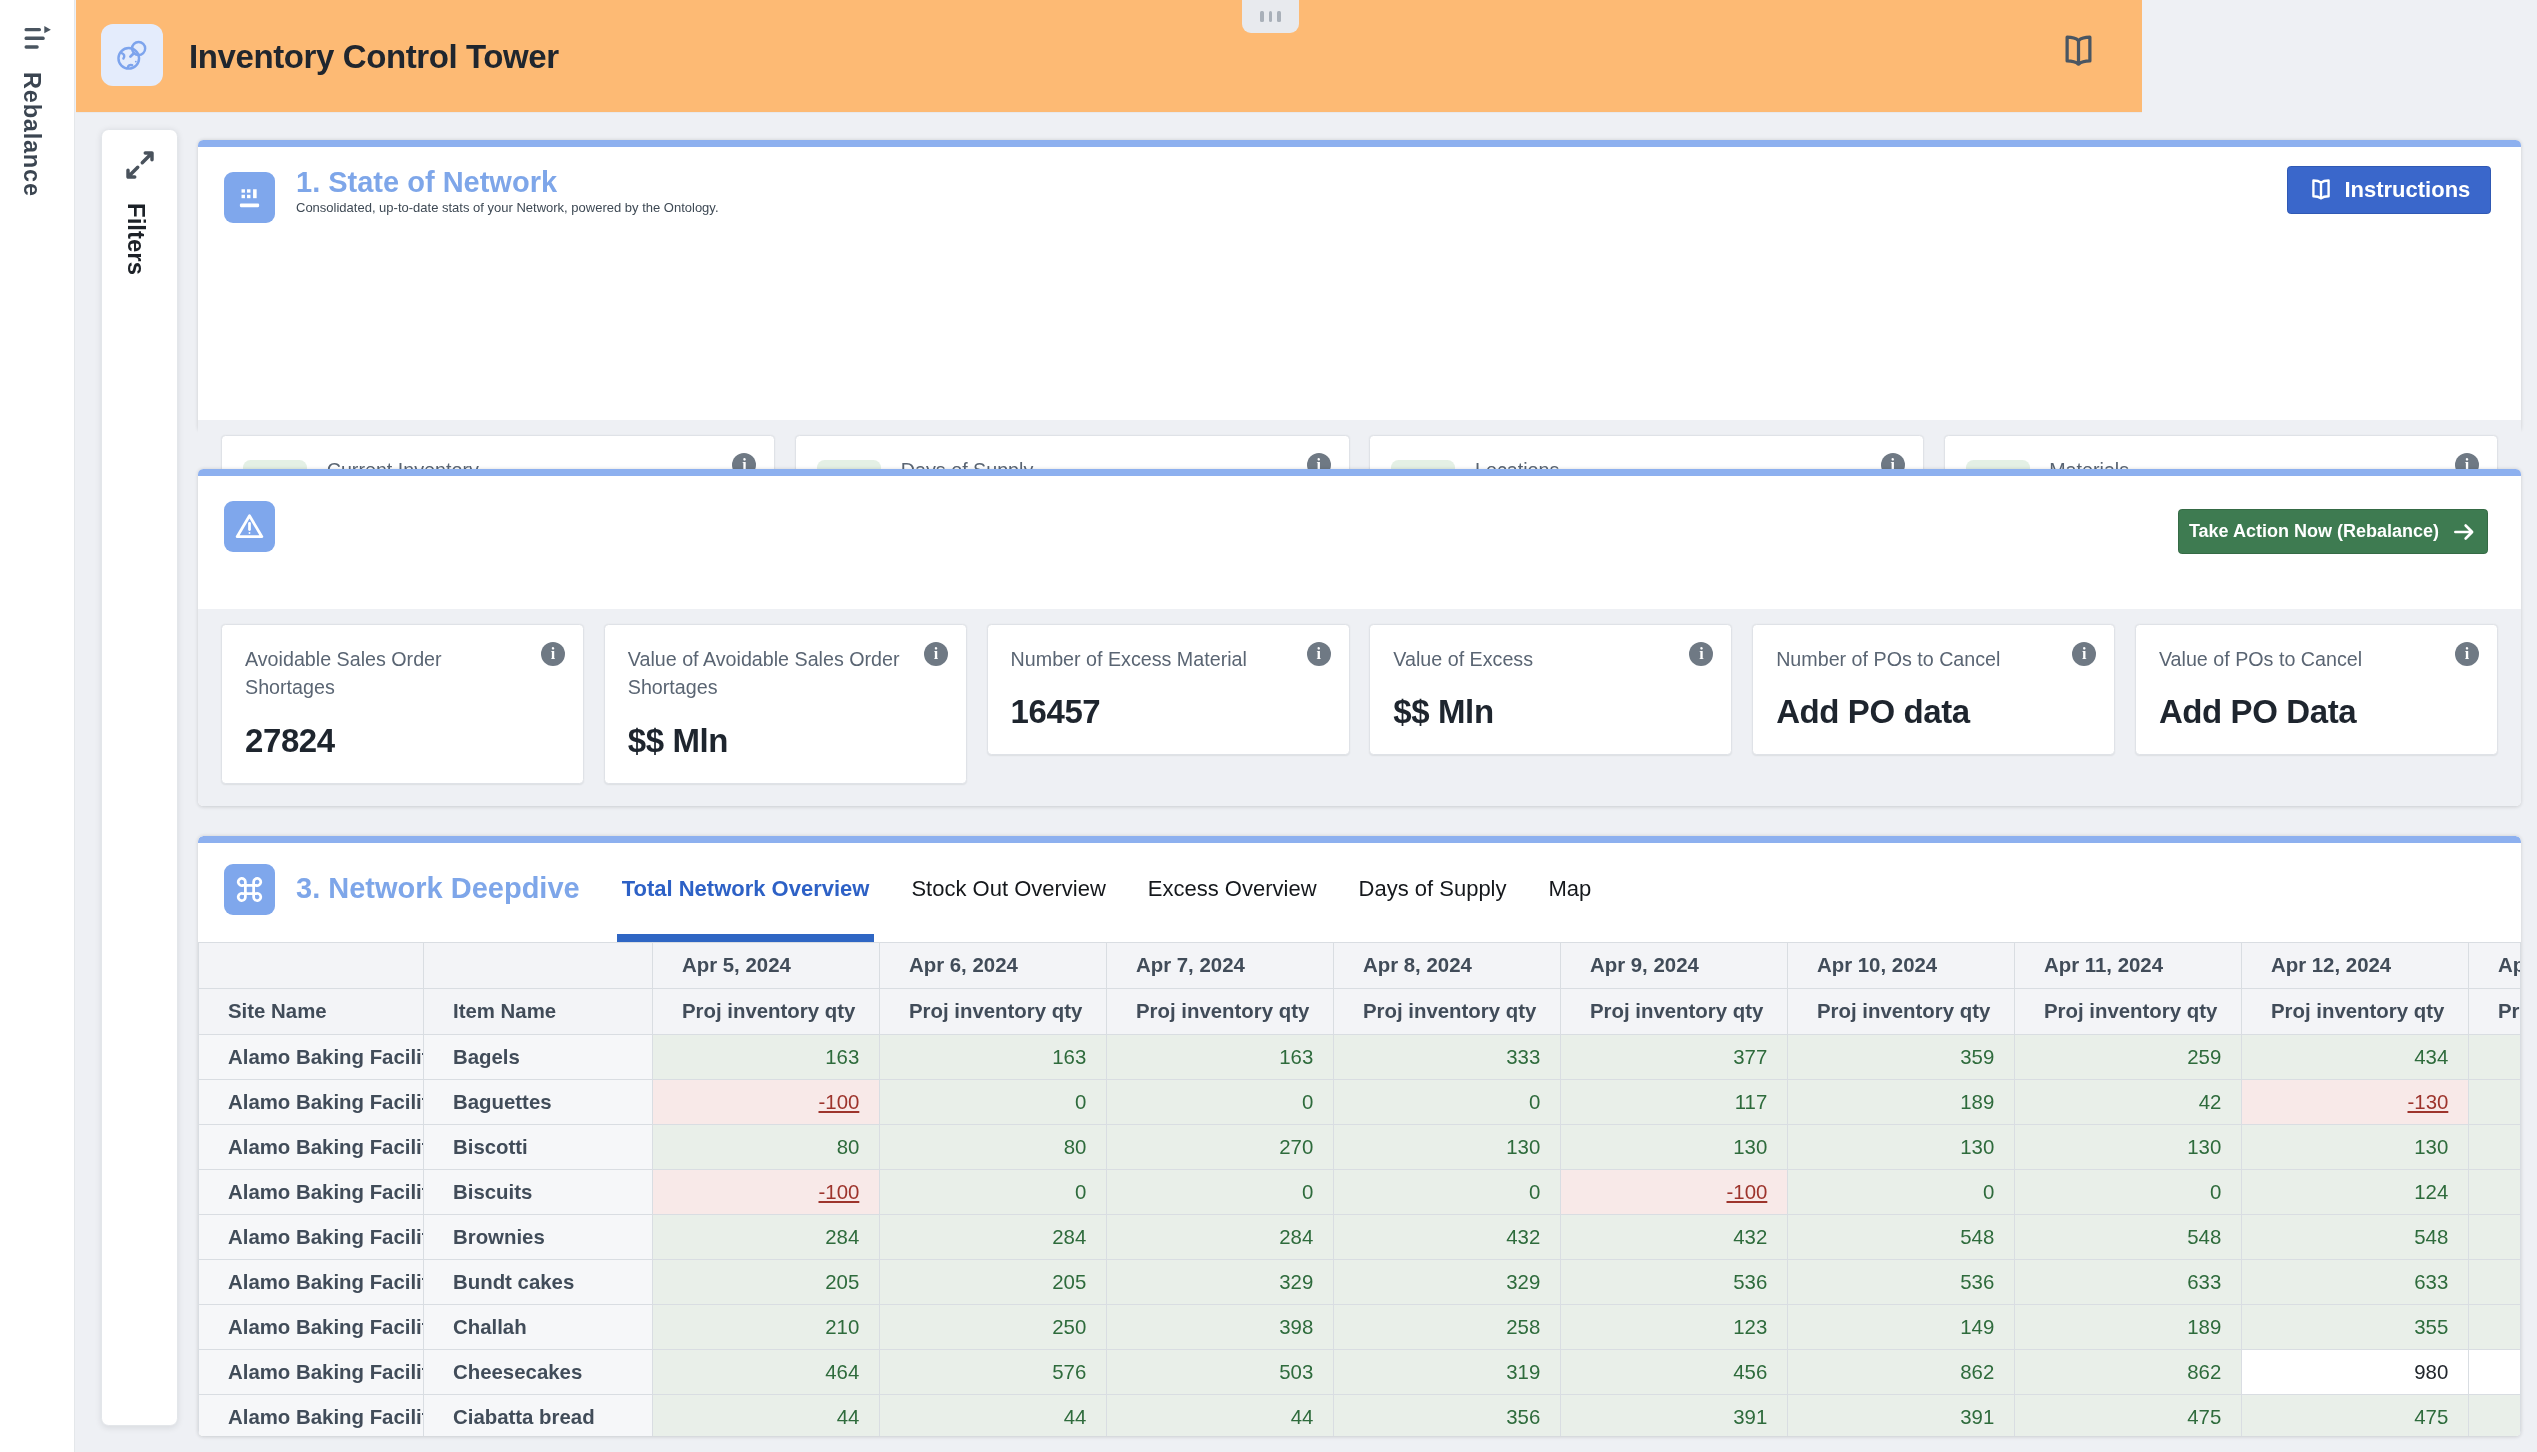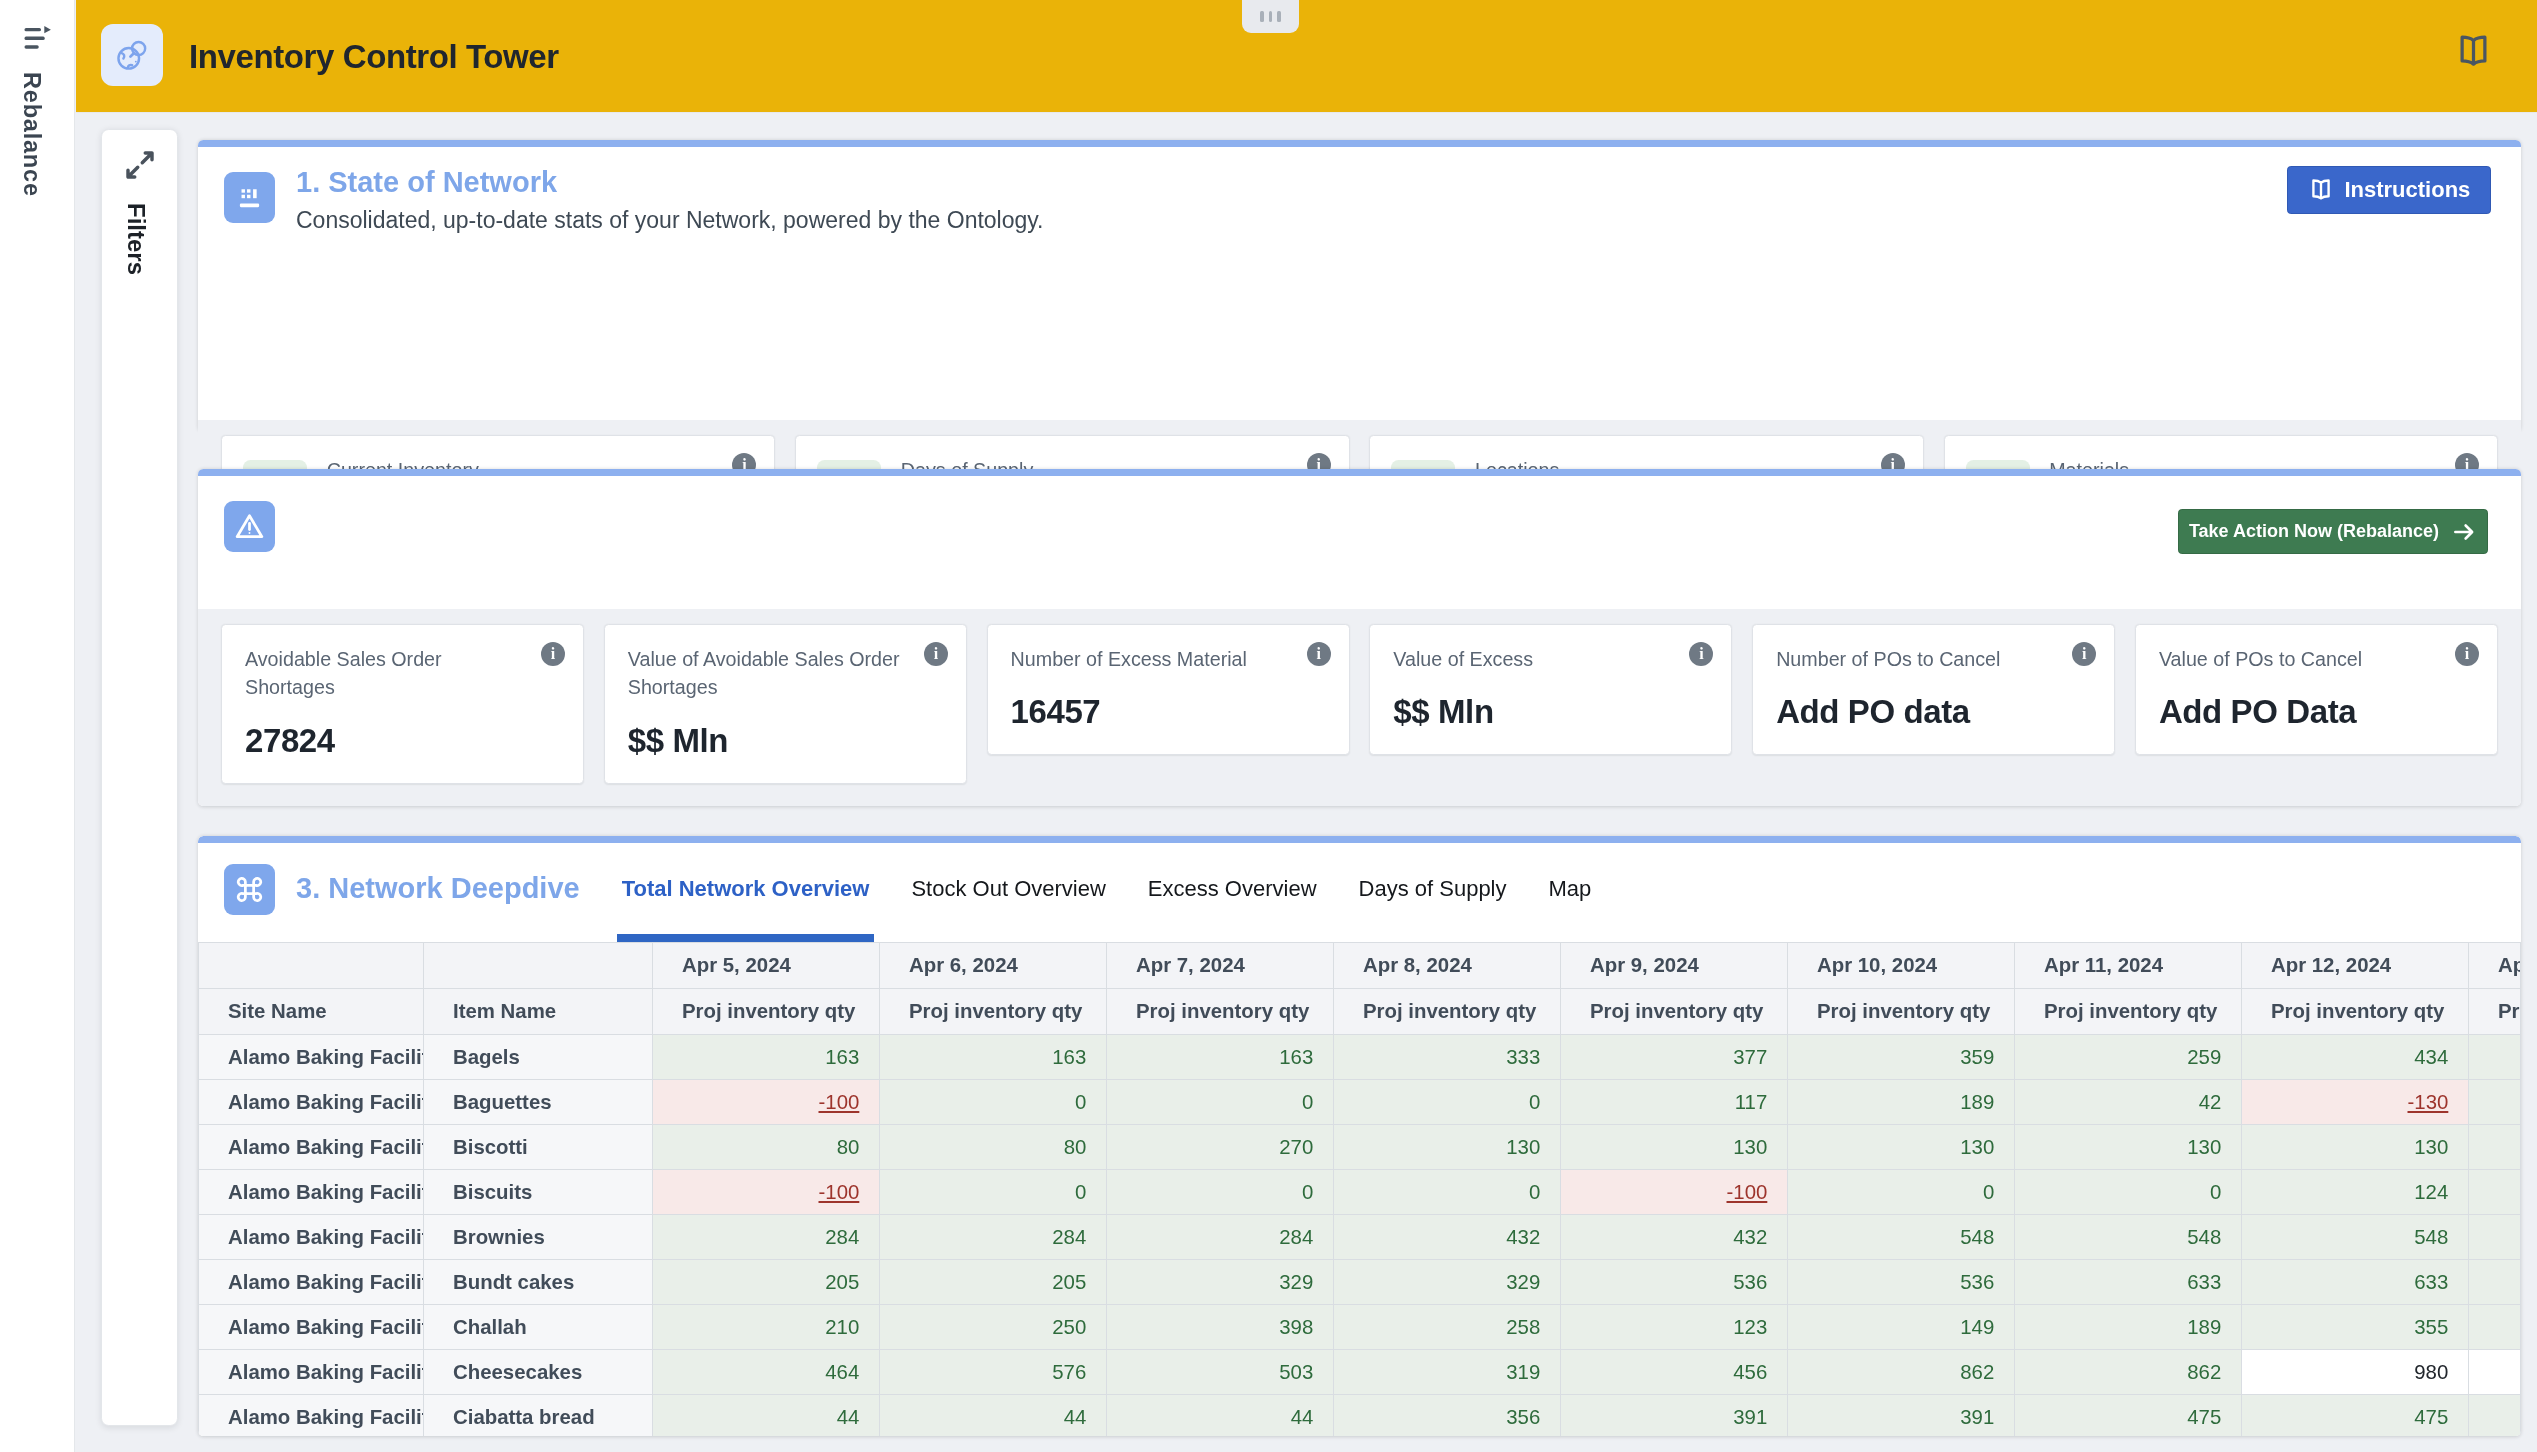--- a/index.html
+++ b/index.html
@@ -6,21 +6,21 @@
   html,body { width:2538px; height:1453px; }
   body { font-family:"Liberation Sans", sans-serif; background:#eef0f4; overflow:hidden; }
   .screen { position:relative; width:2538px; height:1453px; background:#eef0f4; }
 
   
   .rail { position:absolute; left:0; top:0; width:75px; height:1453px; background:#ffffff; border-right:1.5px solid #e4e7ea; z-index:5; }
   .rail .menu-btn { position:absolute; left:19.7px; top:21px; width:36px; height:36px; cursor:pointer; }
   .rail .vlabel { position:absolute; left:18px; top:72px; writing-mode:vertical-rl; font-size:23.5px; font-weight:700; color:#3b4551; letter-spacing:0.8px; }
 
   
-  .topbar { position:absolute; left:76px; top:0; width:2461px; height:113px; background:#eab308; border-bottom:1.5px solid #e7e9ec; }
+  .topbar { position:absolute; left:76px; top:0; width:2066px; height:113px; background:#fdba74; border-bottom:1.5px solid #e7e9ec; }
   .app-icon { position:absolute; left:25px; top:24px; width:62px; height:62px; background:#e4ecfc; border-radius:12px; display:flex; align-items:center; justify-content:center; }
   .page-title { position:absolute; left:113px; top:38px; font-size:33px; font-weight:700; color:#20262e; letter-spacing:-0.4px; }
   .dots-btn { position:absolute; left:1166px; top:0; width:57px; height:33px; background:#e8eaee; border-radius:0 0 9px 9px; display:flex; align-items:center; justify-content:center; gap:4.5px; cursor:pointer; }
   .dots-btn i { display:block; width:3.8px; height:10.6px; background:#a9b0b9; border-radius:1.5px; }
   .book-btn { position:absolute; right:44px; top:32px; width:39px; height:39px; color:#4a5662; cursor:pointer; }
 
   
   .filters { position:absolute; left:101px; top:129px; width:77px; height:1297px; background:#ffffff; border:0.8px solid #e3e6ea; border-radius:7.6px; box-shadow:0 1.5px 6px rgba(20,30,40,.10); z-index:4; }
   .filters .expand { position:absolute; left:20.4px; top:16.6px; width:36px; height:36px; cursor:pointer; color:#49525c; }
   .filters .vlabel { position:absolute; left:19.7px; top:73px; writing-mode:vertical-rl; font-size:24px; font-weight:700; color:#1c2127; }
@@ -28,21 +28,21 @@
   
   .card { position:absolute; left:198px; width:2323px; background:#ffffff; border-radius:5.3px; box-shadow:0 0.8px 3.8px rgba(16,22,26,.16); }
   .card::before { content:""; position:absolute; left:0; top:0; right:0; height:6.8px; background:#8db0ef; border-radius:5.3px 5.3px 0 0; }
   .card1 { top:140px; height:291px; }
   .card2 { top:469px; height:337px; }
   .card3 { top:836px; height:600px; overflow:hidden; }
 
   .sec-head { position:relative; padding:27px 30px 0 26px; display:flex; align-items:flex-start; gap:21px; }
   .sec-icon { flex:0 0 auto; width:51px; height:51px; margin-top:4.5px; background:#7fa7ec; border-radius:9px; display:flex; align-items:center; justify-content:center; }
   .sec-title { font-size:29px; font-weight:700; color:#7ea6e9; line-height:1.1; }
-  .sec-sub { margin-top:8px; font-size:23px; color:#3e4954; }
+  .sec-sub { margin-top:1px; font-size:13px; color:#3e4954; }
 
   .btn-blue { position:absolute; right:30px; top:26px; display:flex; align-items:center; gap:10.6px; background:#3a67cb; color:#fff; border:0.8px solid #3059b4; border-radius:3.8px; padding:0 19.7px; height:48px; font-size:22px; font-weight:600; cursor:pointer; }
   .btn-green { position:absolute; right:33px; top:40px; display:flex; align-items:center; gap:12px; background:#3e7b51; color:#fff; border:0.8px solid #356a45; border-radius:3.8px; padding:0 10px; height:45px; font-size:18px; font-weight:600; cursor:pointer; }
 
   .sec-body { position:absolute; left:0; right:0; bottom:0; background:#eef0f4; border-radius:0 0 5.3px 5.3px; display:flex; align-items:flex-start; gap:19.7px; padding:15px 23px; }
   .card1 .sec-body { top:280px; }
   .card2 .sec-body { top:609px; margin-top:-469px; top:auto; position:relative; margin:0; }
   
   .card2 .sec-body { position:absolute; top:140px; bottom:0; }
 

